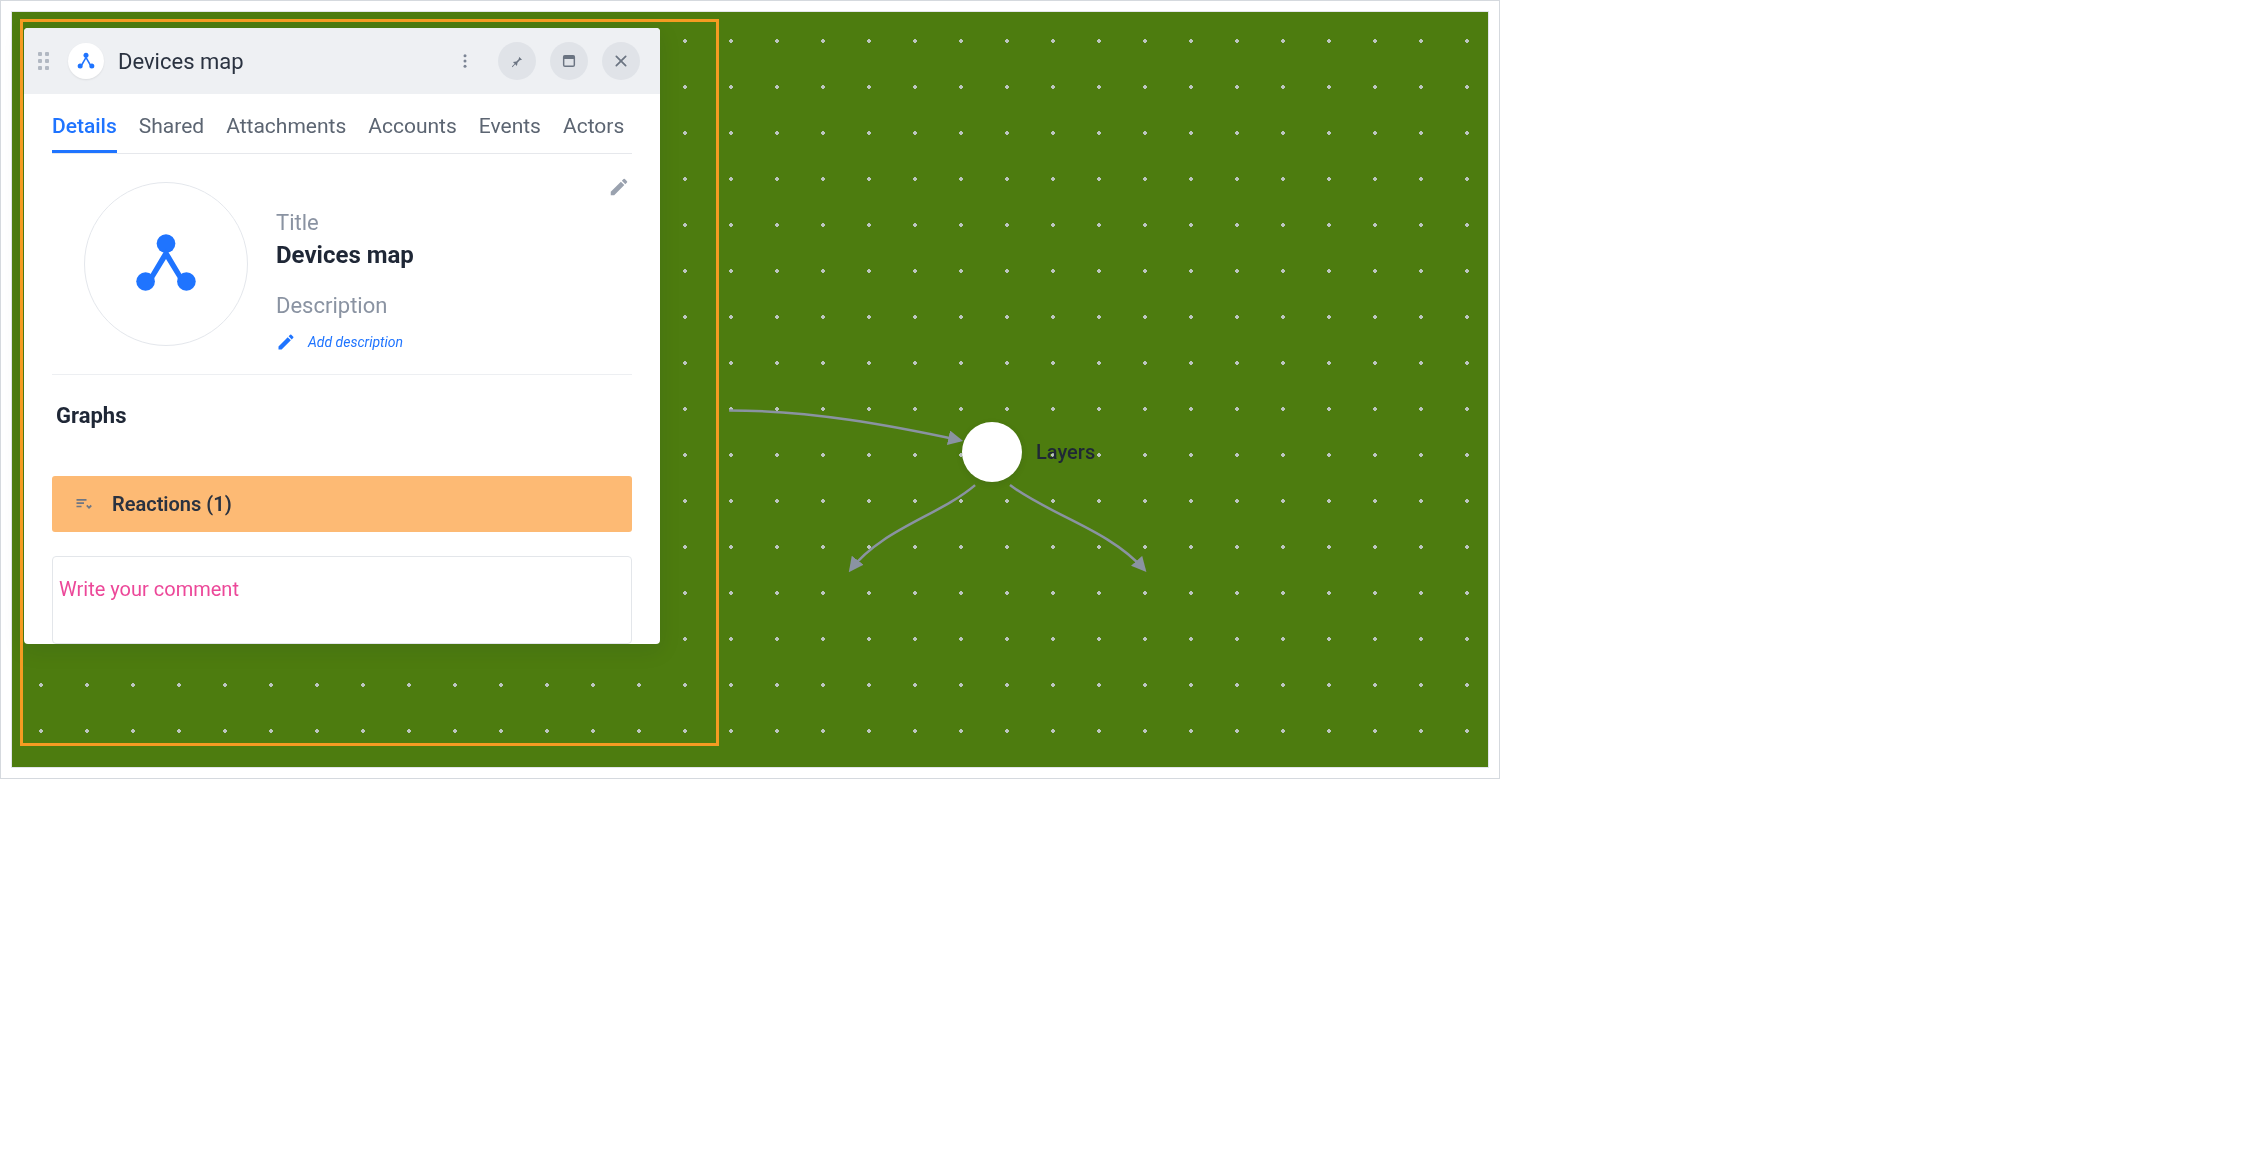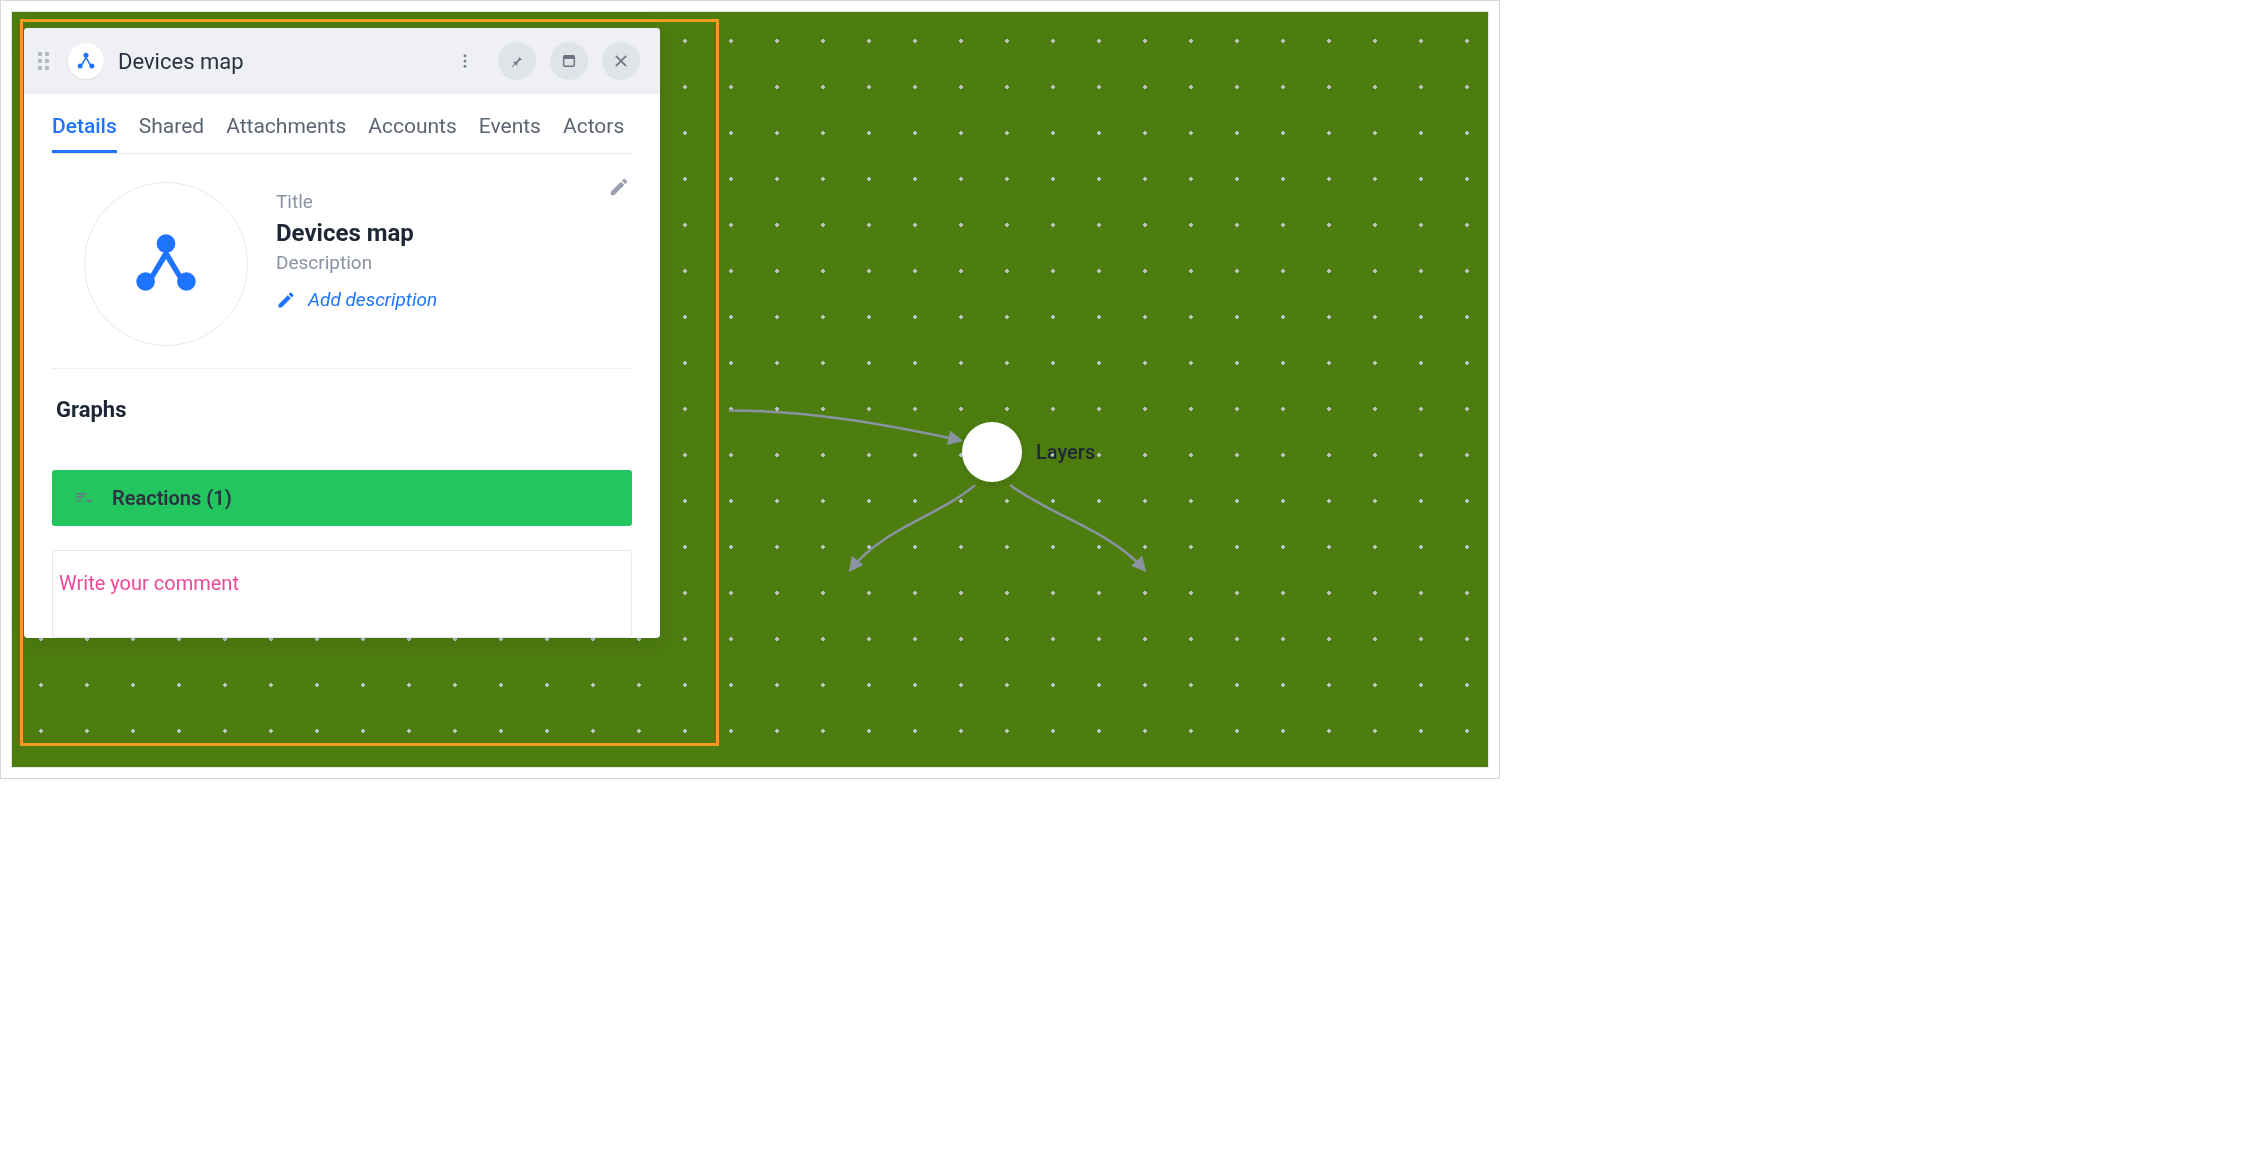--- a/index.html
+++ b/index.html
@@ -163,40 +163,40 @@
       gap: 28px;
       padding: 28px 28px 22px 60px;
       position: relative;
     }
     .detail-icon {
       width: 164px; height: 164px; border-radius: 50%;
       border: 1px solid #e4e7ec;
       display: flex; align-items: center; justify-content: center;
     }
     .meta { flex: 1; padding-top: 4px; }
-    .meta-label { color: #8a93a2; font-size: 19px; margin-top: 4px; }
+    .meta-label { color: #8a93a2; font-size: 22px; margin-top: 24px; }
     .meta-title { font-size: 24px; font-weight: 700; color: #1f2736; margin-top: 6px; }
     .add-desc {
       display: flex; align-items: center; gap: 12px;
-      color: #1f74ff; font-style: italic; font-size: 19px; margin-top: 14px;
+      color: #1f74ff; font-style: italic; font-size: 14px; margin-top: 14px;
       cursor: pointer;
     }
     .edit-corner {
       position: absolute; right: 30px; top: 22px;
       color: #98a0ad; cursor: pointer;
     }
     .divider { height: 1px; background: #edeff2; margin: 0 28px; }
 
     .graphs-h {
       padding: 28px 32px 48px;
       font-size: 22px; font-weight: 700; color: #1f2736;
     }
     .reactions {
       margin: 0 28px;
-      background: #22c55e;
+      background: #fdba74;
       border-radius: 3px;
       padding: 16px 22px;
       display: flex; align-items: center; gap: 18px;
       font-size: 20px; font-weight: 600; color: #2a3240;
     }
     .sort-icon { color: #6d7684; display: inline-flex; }
 
     .comment-box {
       margin: 24px 28px 0;
       border: 1px solid #e3e6ea;

